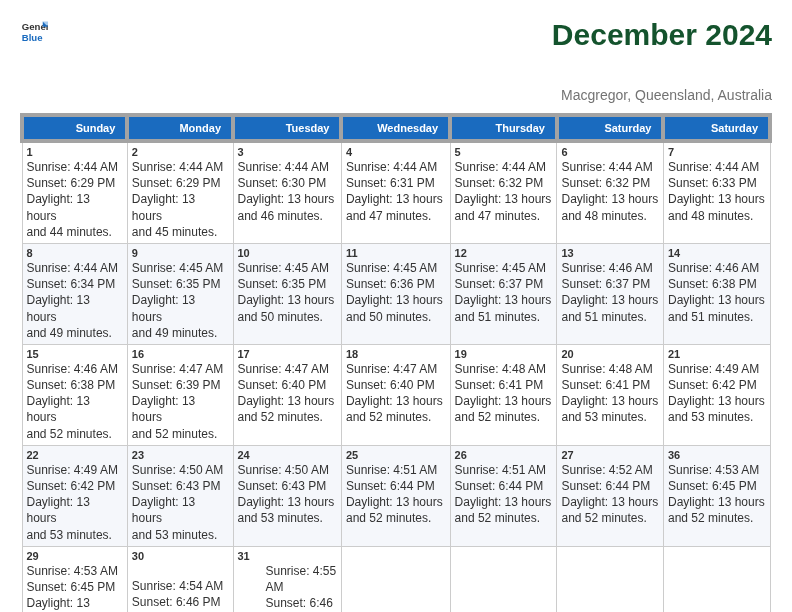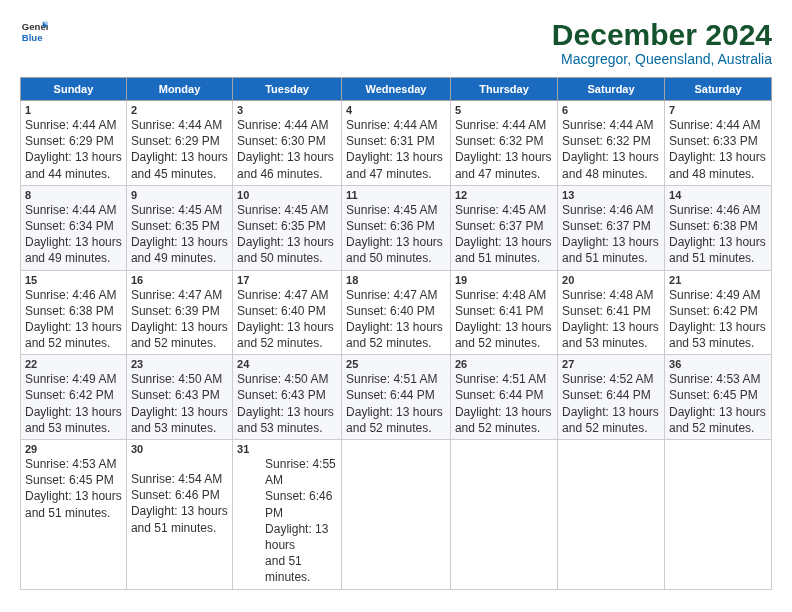--- a/index.html
+++ b/index.html
@@ -34,35 +34,36 @@
       text-align: right;
     }
     .main-title {
       font-size: 30px;
       font-weight: bold;
       color: #14532d;
       line-height: 1.1;
     }
     .subtitle {
       font-size: 14px;
-      color: #0369a1;
+      color: #737373;
+      margin-top: 36px;
     }
     .calendar-table {
       width: 100%;
       border-collapse: collapse;
       font-size: 9.5px;
     }
     .calendar-table thead th {
       background: #1a6bbf;
       color: #fff;
       padding: 5px 10px;
-      text-align: center;
+      text-align: right;
       font-size: 11px;
       font-weight: bold;
-      border: 1px solid #a3a3a3;
+      border: 4px solid #a3a3a3;
     }
     .calendar-table tbody td {
       border: 1px solid #ccc;
       padding: 3px 4px;
       vertical-align: top;
       width: 113px;
       height: 78px;
       background: #fff;
     }
     .calendar-table tbody tr:nth-child(even) td {

